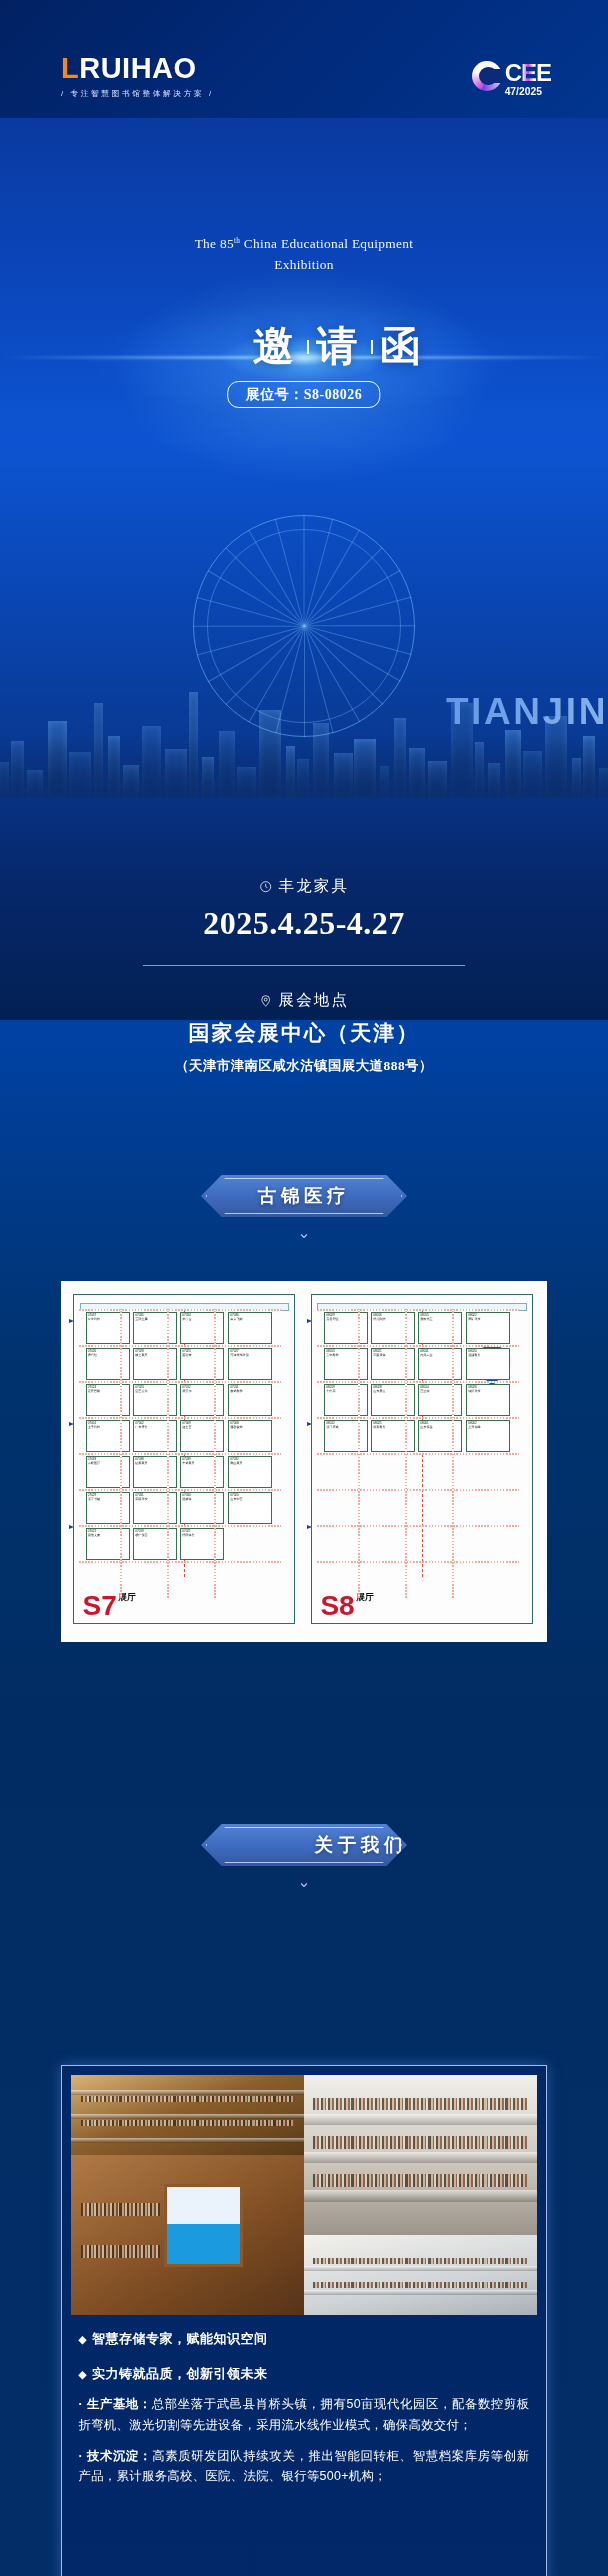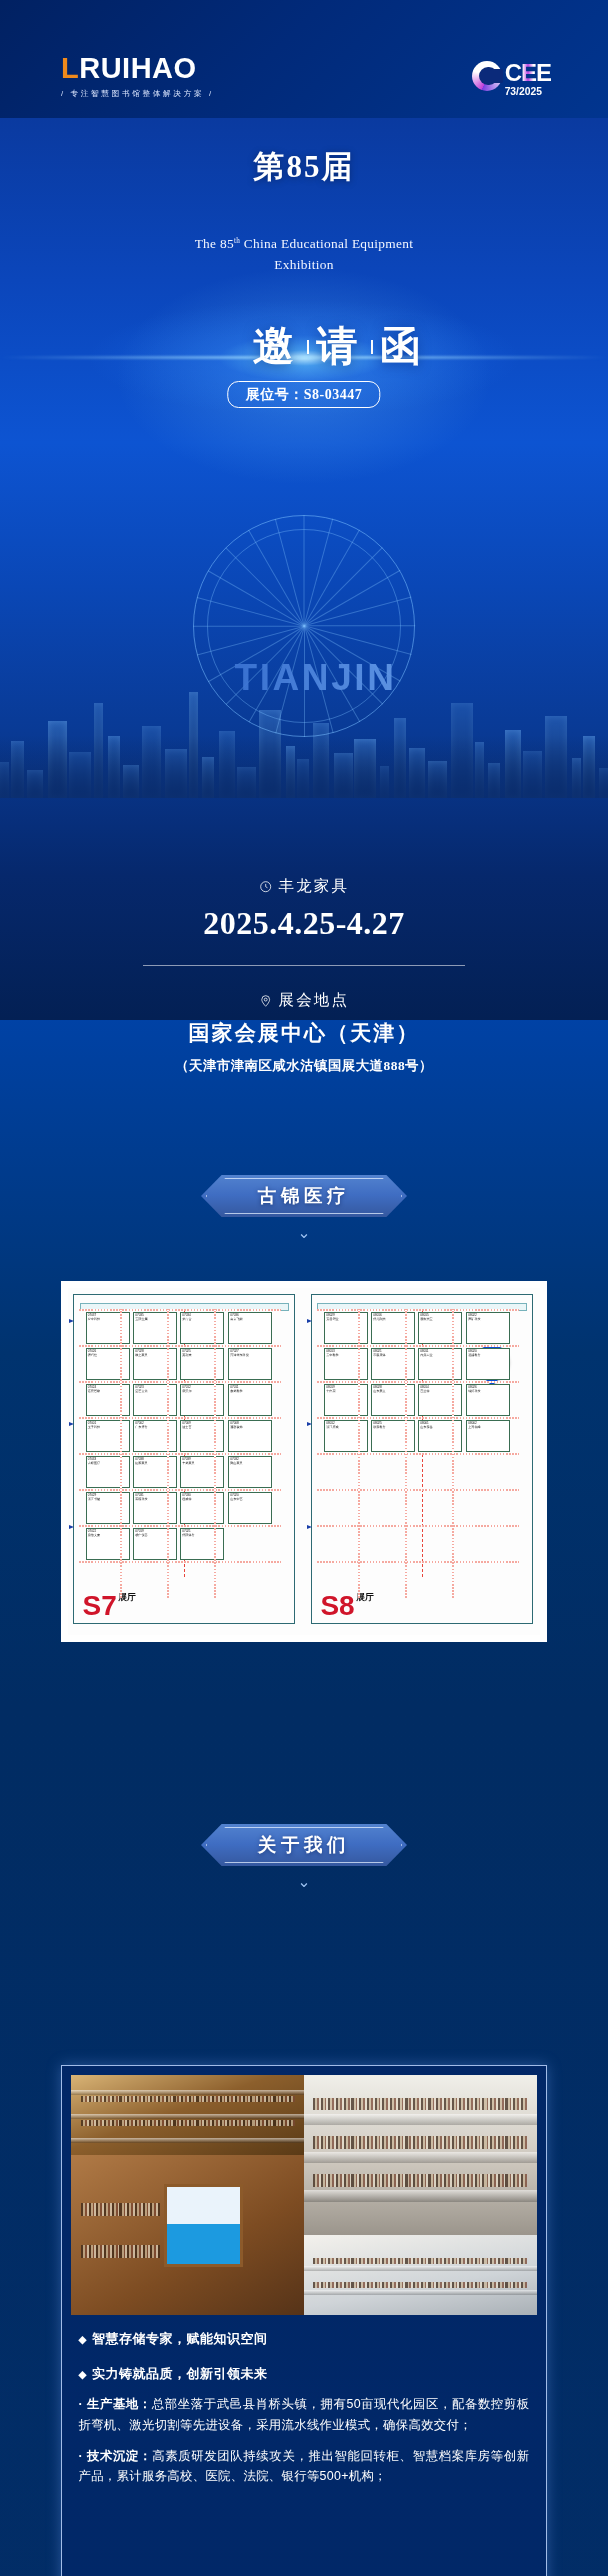--- a/index.html
+++ b/index.html
@@ -67,21 +67,21 @@
      font-family:"Liberation Serif", serif; font-weight:bold; font-size:14px; color:#ffffff; letter-spacing:0.5px;
      white-space:nowrap; }
 
   
   .wheel { position:absolute; left:50%; top:397px; transform:translateX(-50%);
      width:222px; height:222px; border:1px solid rgba(120,190,255,.55); border-radius:50%; }
   .wheel:before { content:""; position:absolute; left:13.4px; top:13.4px; right:13.4px; bottom:13.4px;
      border:0.5px solid rgba(120,190,255,.38); border-radius:50%; }
   .spoke { position:absolute; left:50%; top:50%; width:0.5px; height:111px;
      background:rgba(130,195,255,.35); transform-origin:top center; }
-  .tianjin { position:absolute; top:539px; width:100%; text-align:center;
+  .tianjin { position:absolute; top:573px; width:100%; text-align:right;
      font-size:37px; font-weight:bold; letter-spacing:2.6px;
      background:linear-gradient(90deg,#1f4fb5 0%,#2d66cc 28%,#5e95e6 62%,#8fbcf2 100%);
      -webkit-background-clip:text; background-clip:text; color:transparent; opacity:.92;padding-left:23px; }
 
   
   .skyline { position:absolute; left:0; bottom:222px; width:608px; height:118px; overflow:hidden; }
   .bld { position:absolute; bottom:0; background:linear-gradient(180deg,#2a63b8,#0b2a63);
      box-shadow:inset 0 0 7.2px rgba(140,200,255,.30); }
   .haze { position:absolute; left:0; bottom:222px; width:608px; height:62px;
      background:linear-gradient(180deg,transparent,rgba(10,45,110,.85)); }
@@ -173,21 +173,21 @@
 
   <div class="header">
     <div class="logo-wrap">
       <div class="logo-main"><span class="ltr-l">L</span><span>RUIHAO</span></div>
       <div class="logo-sub">/ 专注智慧图书馆整体解决方案 /</div>
     </div>
     <div class="cee-wrap">
       <div class="cee-c"></div>
       <div class="cee-text">
         <div class="cee-letters">CEE</div>
-        <div class="cee-year">73/2025</div>
+        <div class="cee-year">47/2025</div>
       </div>
     </div>
   </div>
 
   <div class="hero">
     <div class="hero-bg"></div>
 
     <div class="skyline" id="skyline">
         <div class="bld" style="left: 0px; width: 9.3px; height: 36px; opacity: 0.55;"></div>
         <div class="bld" style="left: 11.3px; width: 12.4px; height: 57px; opacity: 0.67;"></div>
@@ -246,34 +246,33 @@
         <div class="spoke" style="transform: rotate(255deg);"></div>
         <div class="spoke" style="transform: rotate(270deg);"></div>
         <div class="spoke" style="transform: rotate(285deg);"></div>
         <div class="spoke" style="transform: rotate(300deg);"></div>
         <div class="spoke" style="transform: rotate(315deg);"></div>
         <div class="spoke" style="transform: rotate(330deg);"></div>
         <div class="spoke" style="transform: rotate(345deg);"></div>
       </div>
     <div class="tianjin">TIANJIN</div>
 
-    <div class="title-cn1">第85届</div>
     <div class="title-en">
       <span>The 85</span><sup>th</sup><span> China Educational Equipment</span><br>
       <span>Exhibition</span>
     </div>
 
     <div class="glow"></div>
     <div class="glow-bar"></div>
 
     <div class="invite">
       <span>邀</span><i class="sep"></i><span>请</span><i class="sep"></i><span>函</span>
     </div>
 
-    <div class="booth-pill">展位号：S8-03447</div>
+    <div class="booth-pill">展位号：S8-08026</div>
   </div>
 
   <div class="info">
     <div class="info-label">
       <span class="ico">
         <svg viewBox="0 0 24 24" width="13.4" height="13.4" fill="none" stroke="#ffffff" stroke-width="1.4">
           <circle cx="12" cy="12" r="9"></circle>
             <path d="M12 7v5l3.2 2"></path>
         </svg>
       </span>
@@ -390,21 +389,21 @@
         <div class="arrow-in" style="left: 1px; top: 31px;"></div>
         <div class="arrow-in" style="left: 239px; top: 31px;"></div>
         <div class="arrow-in" style="left: 1px; top: 134px;"></div>
         <div class="arrow-in" style="left: 239px; top: 134px;"></div>
         <div class="arrow-in" style="left: 1px; top: 237px;"></div>
         <div class="arrow-in" style="left: 239px; top: 237px;"></div>
       </div>
   </div>
 
   <div class="banner-wrap" style="top:1824px;">
-    <div style="position:relative; display:inline-block;">
+    <div style="position:relative; display:inline-block;text-align:right;">
       <div class="banner-edge"></div>
       <div class="banner">
         <span>关于我们</span>
         <span class="banner-inner-line"></span>
       </div>
     </div>
     <div class="chev">⌄</div>
   </div>
 
   <div class="about-card">

